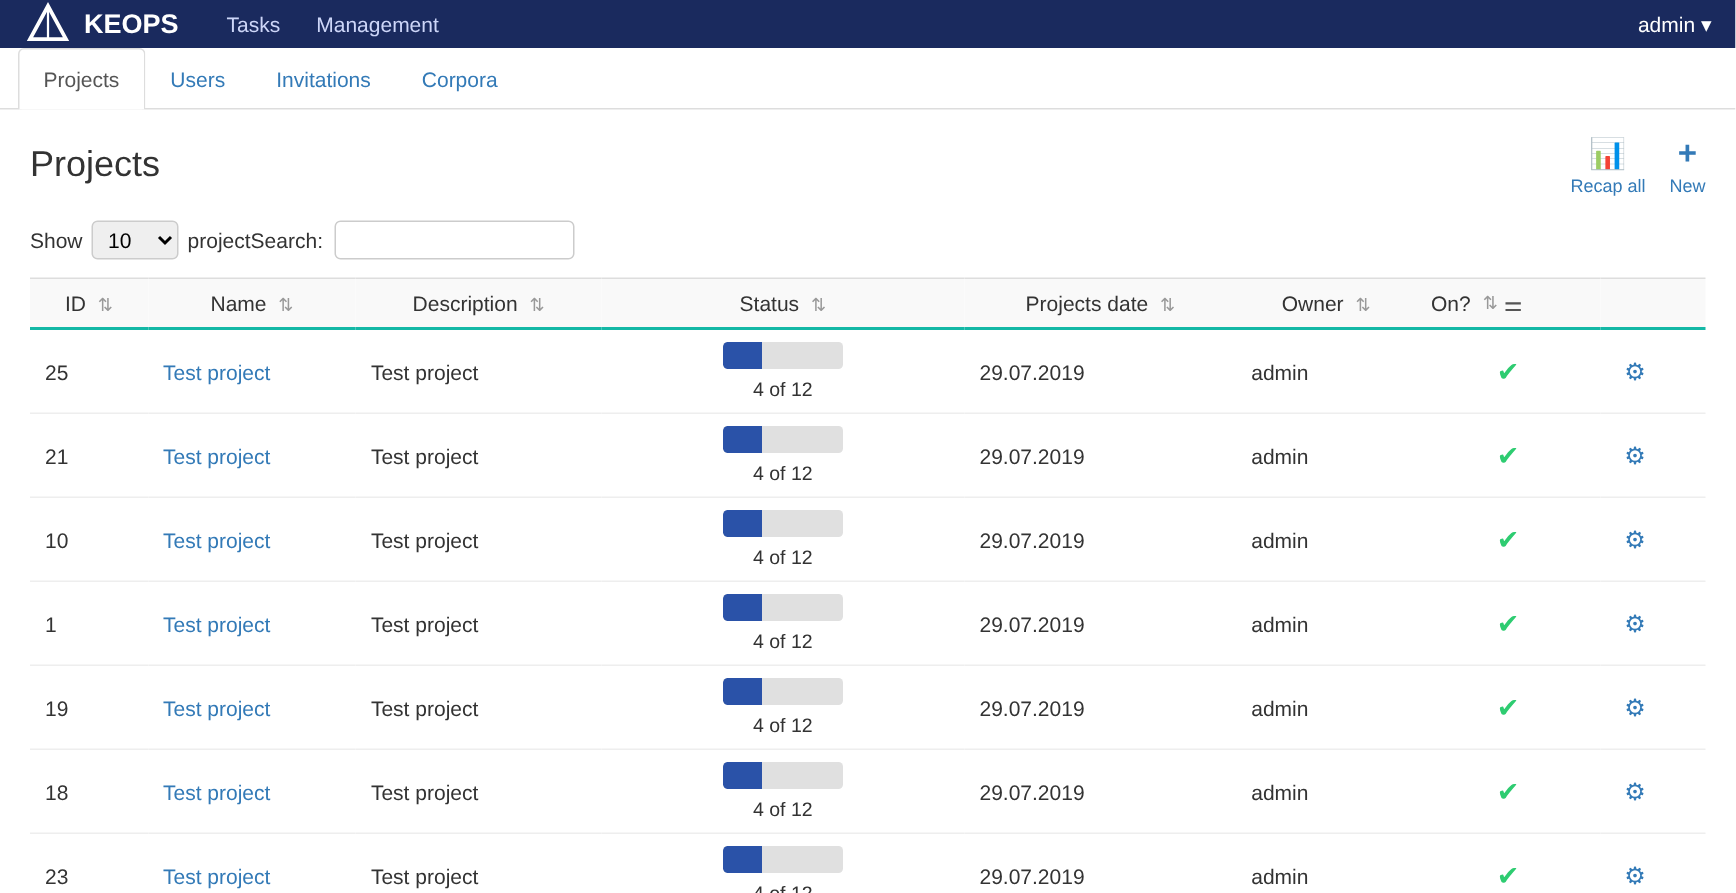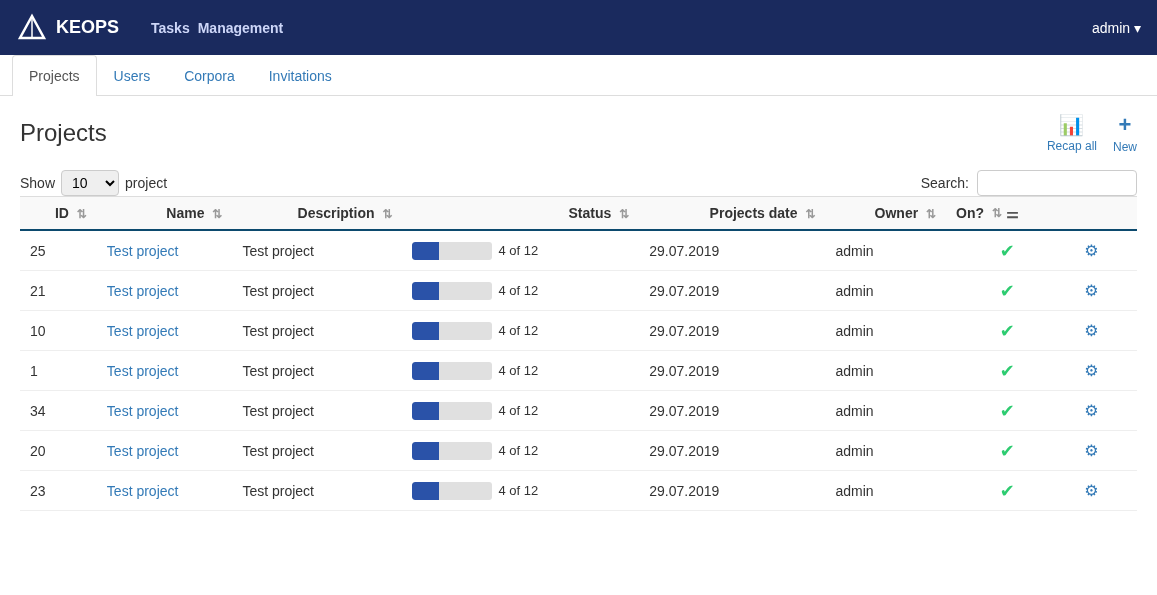--- a/index.html
+++ b/index.html
@@ -5,40 +5,39 @@
     * { box-sizing: border-box; margin: 0; padding: 0; }
     body { font-family: Arial, sans-serif; font-size: 14px; background: #fff; color: #333; }
 
     
     .navbar {
       background-color: #1a2a5e;
       color: #fff;
       display: flex;
       align-items: center;
       padding: 0 16px;
-      height: 55px;
+      height: 32px;
     }
     .navbar-brand {
       display: flex;
       align-items: center;
       gap: 8px;
       font-size: 18px;
       font-weight: bold;
       color: #fff;
       margin-right: 32px;
     }
     .navbar-brand .logo-icon {
       width: 32px;
       height: 32px;
     }
     .navbar-nav {
       display: flex;
-      gap: 8px;
+      gap: 24px;
       flex: 1;
-      font-weight: bold;
     }
     .navbar-nav a {
       color: #cdd6f8;
       text-decoration: none;
       font-size: 14px;
     }
     .navbar-user {
       color: #fff;
       font-size: 14px;
       cursor: pointer;
@@ -111,21 +110,22 @@
       cursor: pointer;
       font-size: 12px;
       text-decoration: none;
     }
     .btn-new .icon { font-size: 20px; margin-bottom: 2px; }
 
     
     .table-controls {
       display: flex;
       align-items: center;
-      justify-content: space-between;
+      justify-content: flex-start;
+      margin-bottom: 12px;
     }
     .show-entries {
       display: flex;
       align-items: center;
       gap: 6px;
       font-size: 14px;
     }
     .show-entries select {
       padding: 3px 6px;
       border: 1px solid #ccc;
@@ -147,25 +147,25 @@
     }
 
     
     table {
       width: 100%;
       border-collapse: collapse;
       font-size: 14px;
     }
     table th {
       background: #f9f9f9;
-      border-bottom: 2px solid #0c4a6e;
+      border-bottom: 2px solid #14b8a6;
       border-top: 1px solid #ddd;
       padding: 8px 10px;
-      text-align: right;
-      font-weight: bold;
+      text-align: center;
+      font-weight: normal;
       color: #333;
       white-space: nowrap;
     }
     table th .sort-icon {
       color: #999;
       font-size: 12px;
       margin-left: 4px;
     }
     table td {
       padding: 8px 10px;
@@ -178,20 +178,21 @@
       text-decoration: none;
       cursor: pointer;
     }
 
     
     .progress-bar-container {
       display: flex;
       align-items: center;
       gap: 6px;
       min-width: 140px;
+      flex-direction: column;
     }
     .progress-bar-wrap {
       width: 80px;
       height: 18px;
       background: #e0e0e0;
       border-radius: 3px;
       overflow: hidden;
       position: relative;
     }
     .progress-bar-fill {
@@ -248,22 +249,22 @@
   <div class="navbar-nav">
     <a href="#">Tasks</a>
     <a href="#">Management</a>
   </div>
   <div class="navbar-user">admin</div>
 </nav>
 
 <div class="tab-nav">
   <a href="#" class="active">Projects</a>
   <a href="#">Users</a>
+  <a href="#">Invitations</a>
   <a href="#">Corpora</a>
-  <a href="#">Invitations</a>
 </div>
 
 <div class="content">
 
   <div class="page-header">
     <h1 class="page-title">Projects</h1>
     <div class="header-actions">
       <a href="#" class="btn-recap">
         <span class="icon">📊</span>
         <span>Recap all</span>
@@ -400,40 +401,40 @@
       </div>
     </td>
           <td>29.07.2019</td>
           <td>admin</td>
           <td>
             <div class="check-icon">✔</div>
           </td>
           <td><button class="gear-btn"><span>⚙</span></button></td>
         </tr>
         <tr>
-          <td>34</td>
-          <td><a class="project-link" href="#">Test project</a></td>
-          <td>Test project</td>
-          <td>
-      <div class="progress-bar-container">
-        <div class="progress-bar-wrap">
-          <div class="progress-bar-fill" style="width:33%"></div>
-        </div>
-        <span class="progress-label">4 of 12</span>
-      </div>
-    </td>
-          <td>29.07.2019</td>
-          <td>admin</td>
-          <td>
-            <div class="check-icon">✔</div>
-          </td>
-          <td><button class="gear-btn"><span>⚙</span></button></td>
-        </tr>
-        <tr>
-          <td>20</td>
+          <td>19</td>
+          <td><a class="project-link" href="#">Test project</a></td>
+          <td>Test project</td>
+          <td>
+      <div class="progress-bar-container">
+        <div class="progress-bar-wrap">
+          <div class="progress-bar-fill" style="width:33%"></div>
+        </div>
+        <span class="progress-label">4 of 12</span>
+      </div>
+    </td>
+          <td>29.07.2019</td>
+          <td>admin</td>
+          <td>
+            <div class="check-icon">✔</div>
+          </td>
+          <td><button class="gear-btn"><span>⚙</span></button></td>
+        </tr>
+        <tr>
+          <td>18</td>
           <td><a class="project-link" href="#">Test project</a></td>
           <td>Test project</td>
           <td>
       <div class="progress-bar-container">
         <div class="progress-bar-wrap">
           <div class="progress-bar-fill" style="width:33%"></div>
         </div>
         <span class="progress-label">4 of 12</span>
       </div>
     </td>

